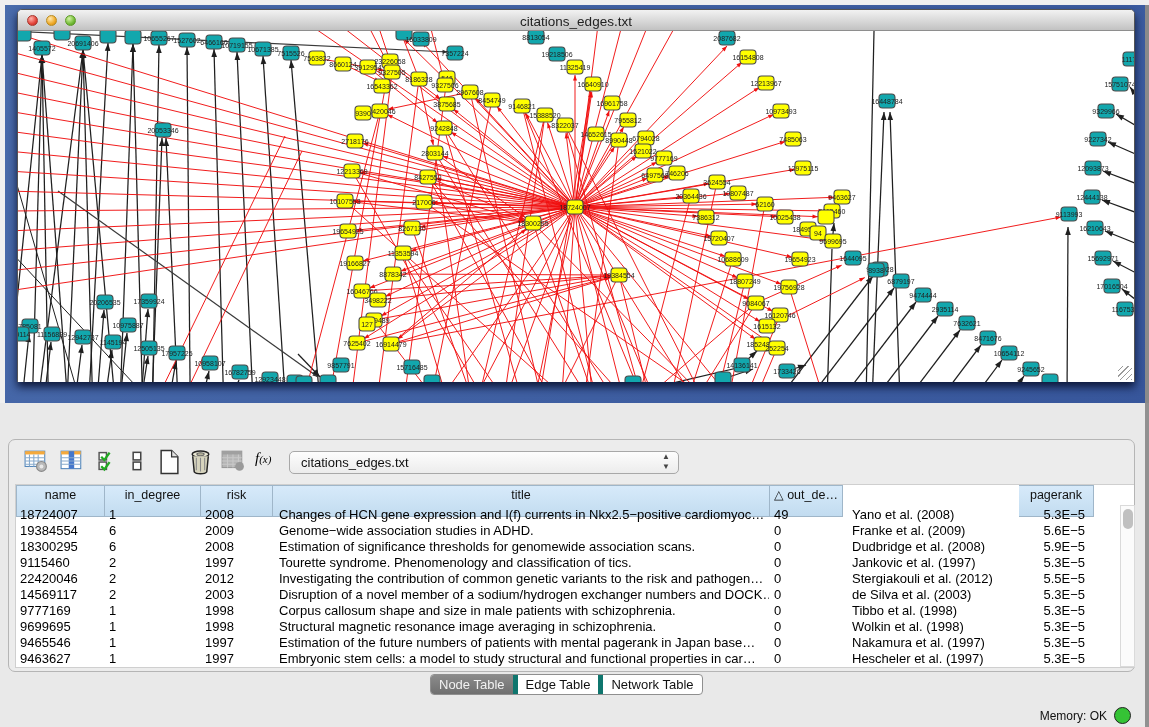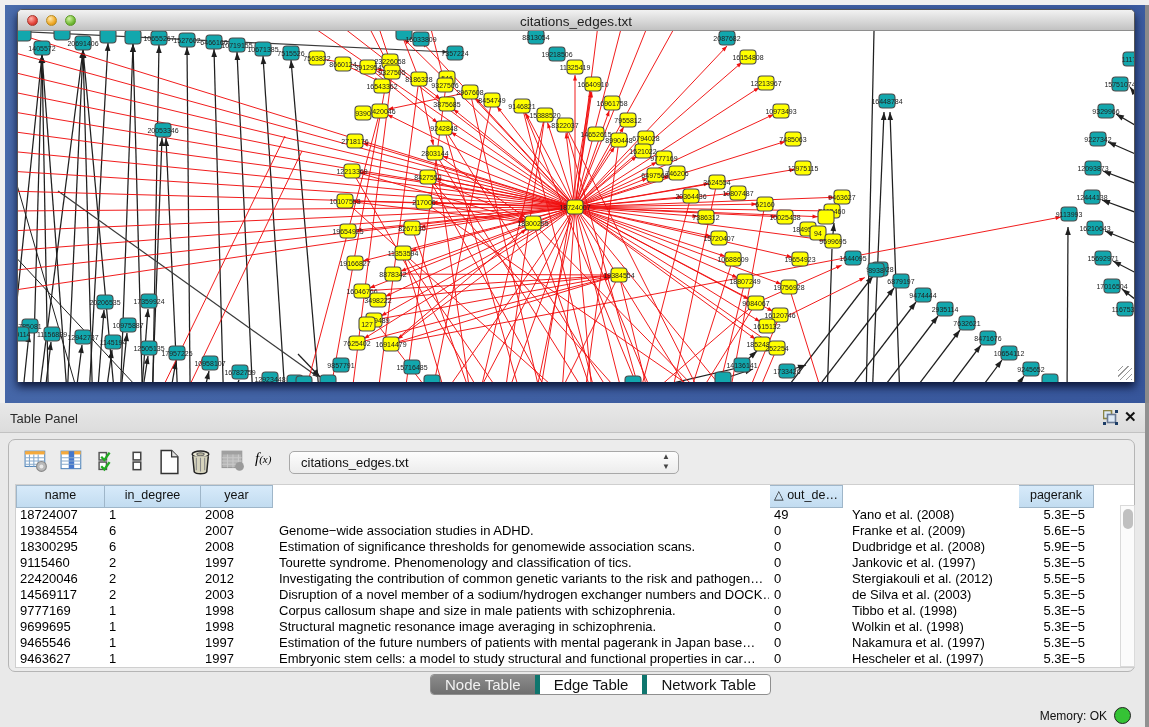--- a/index.html
+++ b/index.html
@@ -37,34 +37,34 @@
 
 #toolbar{left:6px;top:6px;height:34px;position:absolute}
 .ticon{position:absolute;top:3px}
 #dd{left:274px;top:5px;width:390px;height:23px;border:1px solid #a8a8a8;border-radius:5px;
  background:linear-gradient(#fdfdfd,#ececec);position:absolute;font-size:13px;color:#111;
  line-height:21px;padding-left:11px}
 #dd .arr{position:absolute;right:8px;top:0px;font-size:8px;color:#444;line-height:10px}
 
 #tbl{left:6px;top:44px;width:1119px;height:184px;background:#fff;position:absolute;overflow:hidden;border:1px solid #cfcfcf;border-right:none}
 #thead{position:absolute;left:0;top:0;height:20px;width:1082px}
-.th{position:absolute;top:0;height:23px;background:linear-gradient(#d7eafa,#c2dcf0);
+.th{position:absolute;top:0;height:32px;background:linear-gradient(#d7eafa,#c2dcf0);
  border:1px solid #9fb6c9;border-left:none;font-size:12.5px;color:#111;text-align:center;line-height:19px}
 .th:first-child{border-left:1px solid #9fb6c9}
 .tr{position:absolute;left:0;width:1082px;height:16px;font-size:13px;color:#000}
 .td{position:absolute;top:0;height:16px;line-height:16px;white-space:nowrap;overflow:hidden}
 .c1{left:4px;width:84px}.c2{left:93px;width:92px}.c3{left:189px;width:68px}
 .c4{left:263px;width:490px}.c5{left:758px;width:69px}.c6{left:836px;width:176px;text-align:left}
 .c7{left:989px;width:80px;text-align:right}
 #vscroll{position:absolute;left:1111px;top:65px;width:15px;height:162px;background:#fbfbfb;border:1px solid #dadada}
 #vthumb{position:absolute;left:2px;top:3px;width:10px;height:20px;background:#c0c0c0;border-radius:5px}
 
 #tabs{left:430px;top:674px;height:21px;position:absolute;display:flex;
  border:1px solid #8f8f8f;border-radius:4px;overflow:hidden;background:#fff}
-.tab{font-size:15px;line-height:20px;padding:0 14px;color:#111}
+.tab{font-size:13px;line-height:20px;padding:0 8px;color:#111}
 .tab.sel{background:linear-gradient(#8c8c8c,#6f6f6f);color:#f2f2f2}
 .tab+.tab{border-left:5px solid #0f766e}
 #mem{right:42px;top:709px;font-size:12px;color:#111;position:absolute}
 #memdot{right:18px;top:707px;width:17px;height:17px;border-radius:50%;background:#35c335;border:1.5px solid #222;position:absolute}
 </style></head><body>
 <div class="abs" id="topstrip"></div>
 <div class="abs" id="blueframe"></div>
 <div class="abs" id="leftstrip"></div>
 <div class="abs" id="rightstrip"></div>
 <div class="abs" id="rightstrip2"></div>
@@ -710,31 +710,20 @@
         <rect x="818" y="209" width="16" height="14" rx="3.5" fill="#ffff00" stroke="#4a4a4a" stroke-width="1.1"></rect>
         <rect x="825" y="233" width="16" height="14" rx="3.5" fill="#ffff00" stroke="#4a4a4a" stroke-width="1.1"></rect>
         <text x="833" y="242.5" font-size="7" fill="#222" text-anchor="middle" font-family="Liberation Sans,sans-serif">9699695</text>
         <rect x="567" y="199" width="16" height="14" rx="3.5" fill="#ffff00" stroke="#4a4a4a" stroke-width="1.1"></rect>
         <text x="575" y="208.5" font-size="7" fill="#222" text-anchor="middle" font-family="Liberation Sans,sans-serif">18724007</text>
       </svg>
     <div class="abs" id="grip"></div>
   </div>
 </div>
 <div class="abs" id="tp">
-  <div class="abs" id="tphead">
-      <span>Table Panel</span>
-    <svg class="abs" id="floaticon" viewBox="0 0 15 15">
-        <rect x="0.5" y="0.5" width="8" height="8" fill="#dce8f5" stroke="#8a8444" stroke-width="1.6"></rect>
-        <rect x="4.5" y="4.5" width="8" height="8" fill="#dce8f5" stroke="#6a7a94" stroke-width="1.6"></rect>
-        <rect x="12" y="0" width="3" height="3" fill="#1c3d66"></rect>
-        <rect x="0" y="12" width="3" height="3" fill="#1c3d66"></rect>
-        <rect x="12" y="12" width="3" height="3" fill="#1c3d66"></rect>
-      </svg>
-    <div class="abs" id="closex">✕</div>
-  </div>
   <div class="abs" id="panelbox">
     <div id="toolbar">
       <svg class="ticon" style="left:9px" width="24" height="24" viewBox="0 0 22 22">
           <rect x="1" y="2" width="18" height="14" fill="#fff" stroke="#5588bb"></rect>
           <rect x="1" y="2" width="18" height="3" fill="#f4a93c"></rect>
           <path d="M1 8h18M1 11h18M1 14h18M5 5v11M9 5v11M13 5v11" stroke="#88aacc" stroke-width="1"></path>
           <circle cx="16" cy="16" r="4.5" fill="#b9b9b9" stroke="#888"></circle>
           <circle cx="16" cy="16" r="1.8" fill="#e8e8e8"></circle>
         </svg>
       <svg class="ticon" style="left:45px" width="24" height="24" viewBox="0 0 22 22">
@@ -769,37 +758,39 @@
           <path d="M1 8h18M1 11h18M1 14h18M6 5v12M11 5v12M16 5v12" stroke="#c9c9c9"></path>
           <circle cx="17" cy="16" r="4" fill="#9a9a9a"></circle>
         </svg>
       <div class="ticon" style="left:240px;top:4px;font-family:'Liberation Serif',serif;font-style:italic;font-weight:normal;font-size:15px">f<span style="font-size:11px">(x)</span></div>
       <div id="dd">citations_edges.txt<span class="arr">▲<br>▼</span></div>
     </div>
     <div id="tbl">
       <div id="thead">
         <div class="th" style="left:0;width:89px">name</div>
         <div class="th" style="left:89px;width:96px">in_degree</div>
-        <div class="th" style="left:185px;width:72px">year</div>
+        <div class="th" style="left:185px;width:72px">risk</div>
+        <div class="th" style="left:257px;width:497px">title</div>
         <div class="th" style="left:754px;width:73px">△ out_de…</div>
         <div class="th" style="left:1003px;width:75px">pagerank</div>
       </div>
       <div style="position:absolute;top:22px;left:0">
         <div class="tr" style="top:0px">
             <div class="td c1">18724007</div>
             <div class="td c2">1</div>
             <div class="td c3">2008</div>
+            <div class="td c4">Changes of HCN gene expression and I(f) currents in Nkx2.5−positive cardiomyoc…</div>
             <div class="td c5">49</div>
             <div class="td c6">Yano et al. (2008)</div>
             <div class="td c7">5.3E−5</div>
           </div>
           <div class="tr" style="top:16px">
             <div class="td c1">19384554</div>
             <div class="td c2">6</div>
-            <div class="td c3">2007</div>
+            <div class="td c3">2009</div>
             <div class="td c4">Genome−wide association studies in ADHD.</div>
             <div class="td c5">0</div>
             <div class="td c6">Franke et al. (2009)</div>
             <div class="td c7">5.6E−5</div>
           </div>
           <div class="tr" style="top:32px">
             <div class="td c1">18300295</div>
             <div class="td c2">6</div>
             <div class="td c3">2008</div>
             <div class="td c4">Estimation of significance thresholds for genomewide association scans.</div>

